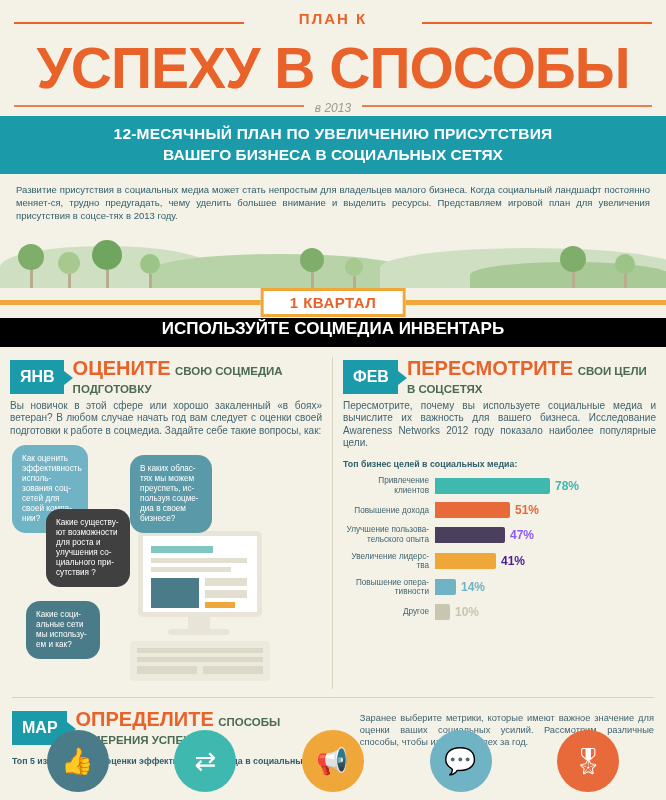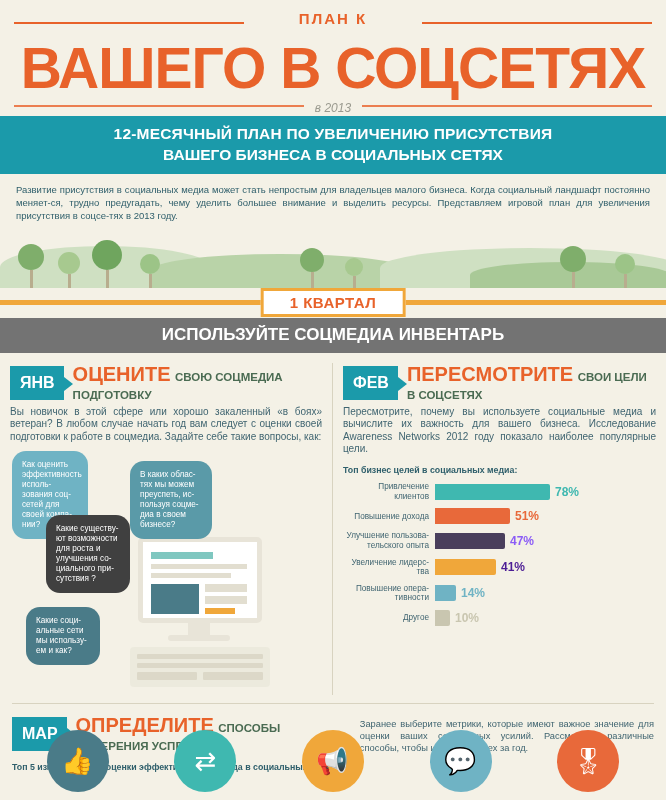--- a/index.html
+++ b/index.html
@@ -65,22 +65,22 @@
   .ribbon-wrap { position:relative; height:30px; }
   .ribbon-bg { position:absolute; left:0; right:0; top:12px; height:5px; background:#f0a73a; }
   .ribbon {
     position:absolute; left:50%; transform:translateX(-50%); top:0;
     background:#fff; border:3px solid #f0a73a; color:#e8622a; font-weight:bold;
     font-size:15px; padding:3px 26px; letter-spacing:.5px;
   }
 
   
   .teal-sub {
-    background:#737373; color:#fff; text-align:center; font-weight:bold;
-    font-size:17px; padding:7px 0 8px 0;
+    background:#000000; color:#fff; text-align:center; font-weight:bold;
+    font-size:17px; padding:1px 0 8px 0;
   }
 
   
   .cols { display:flex; padding:10px 0 0 0; }
   .col { width:50%; padding:0 10px; position:relative; }
   .col.left { border-right:1px solid #d8d3c0; }
 
   .month-row { display:flex; align-items:center; }
   .month-tag {
     position:relative; background:#1b9aaa; color:#fff; font-weight:bold;
@@ -131,21 +131,21 @@
 <body>
 
 <div class="page">
 
   <div class="header">
     <div class="kicker-wrap">
       <div class="line-l"></div>
       <div class="line-r"></div>
       <span class="kicker"><span class="kicker-text">ПЛАН К</span></span>
     </div>
-    <div class="title">ВАШЕГО В СОЦСЕТЯХ</div>
+    <div class="title">УСПЕХУ В СПОСОБЫ</div>
     <div class="year-rules">
       <div class="ln l"></div>
       <div class="ln r"></div>
       <span class="year"><span class="year-txt">в 2013</span></span>
     </div>
   </div>
 
   <div class="teal-band">
     <div class="l1">12-МЕСЯЧНЫЙ ПЛАН ПО УВЕЛИЧЕНИЮ ПРИСУТСТВИЯ</div>
     <div class="l2">ВАШЕГО БИЗНЕСА В СОЦИАЛЬНЫХ СЕТЯХ</div>

